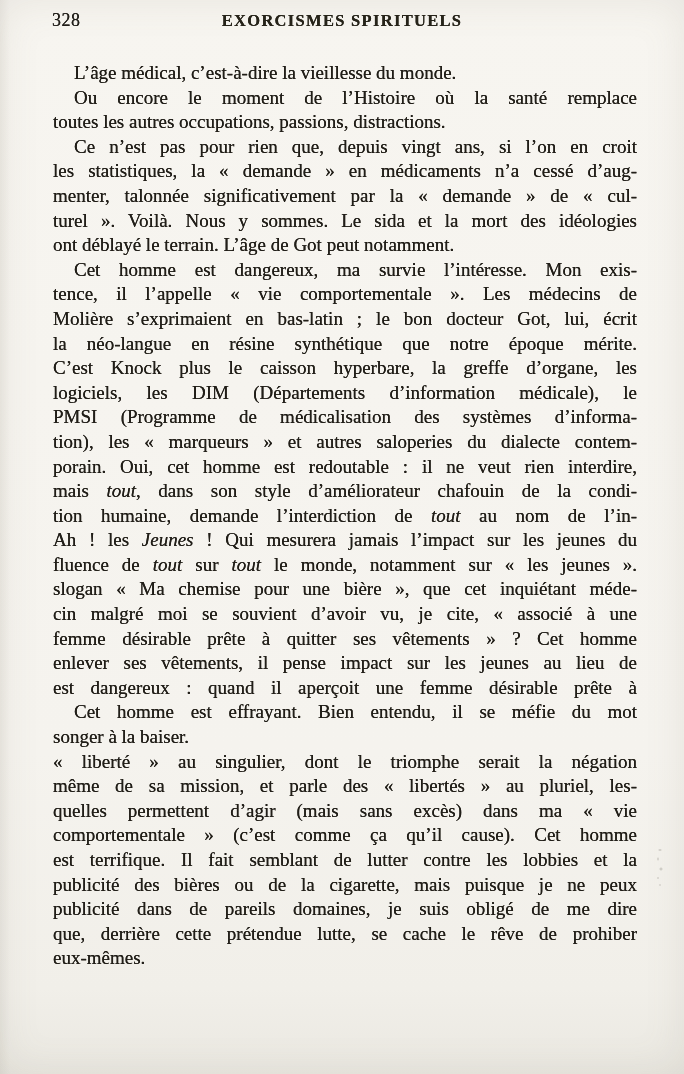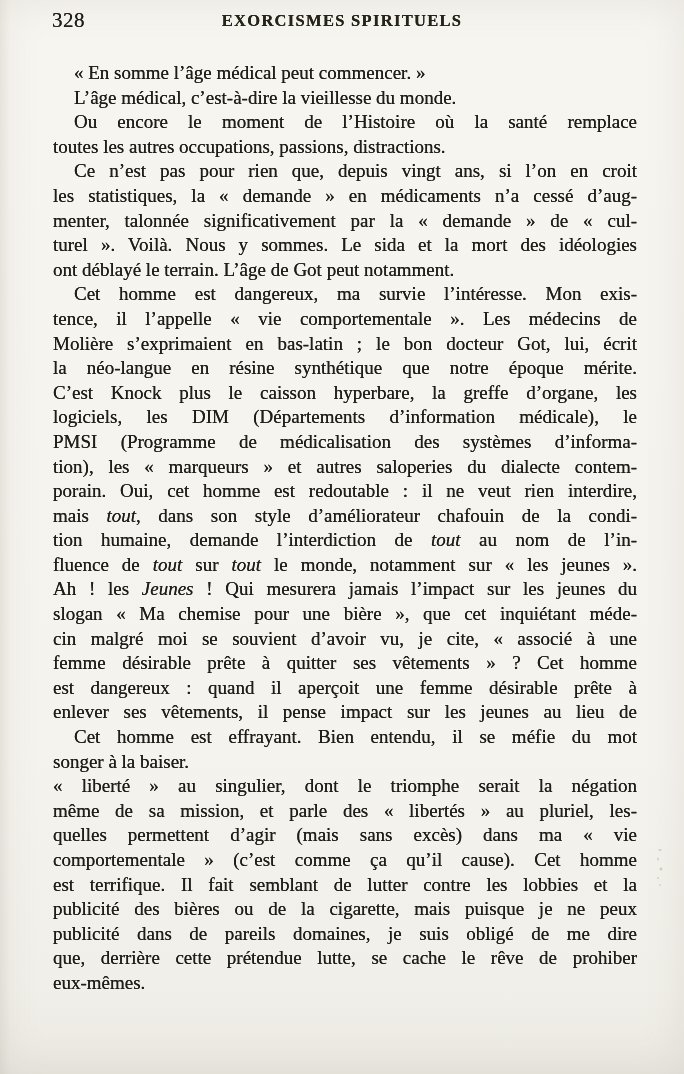--- a/index.html
+++ b/index.html
@@ -10,21 +10,21 @@
     background:#f6f4ef;
     background-image:linear-gradient(180deg,#f7f5f0 0%,#f5f3ee 70%,#f1efe9 92%,#eae8e1 100%);
     box-shadow:inset 0 0 40px rgba(120,115,100,.12);
     overflow:hidden;
     font-family:"Liberation Serif","DejaVu Serif",serif;
     color:#211e18;
   }
   .header{position:absolute;top:0;left:0;right:0;height:40px;}
   .page-number{
     position:absolute;left:52px;top:8px;
-    font-size:21px;line-height:24px;letter-spacing:.5px;
+    font-size:18px;line-height:24px;letter-spacing:.5px;
     color:#221f1a;text-shadow:0 0 .4px #221f1a;
   }
   .running-title{
     position:absolute;left:0;right:0;top:11px;
     text-align:center;
     font-size:16.5px;line-height:20px;
     letter-spacing:1.3px;
     color:#262319;text-shadow:0 0 .5px #262319;font-weight:bold;
   }
   .body-text{
@@ -66,47 +66,46 @@
 
 <div class="page">
   <div class="edge-shade"></div>
 
   <div class="header">
     <span class="page-number">328</span>
     <div class="running-title">EXORCISMES SPIRITUELS</div>
   </div>
 
   <div class="body-text">
-      <div class="line first last"><span>« En somme l’âge médical peut commencer. »</span></div>
       <div class="line first last"><span>L’âge médical, c’est-à-dire la vieillesse du monde.</span></div>
       <div class="line first just"><span>Ou encore le moment de l’Histoire où la santé remplace</span></div>
       <div class="line last"><span>toutes les autres occupations, passions, distractions.</span></div>
       <div class="line first just"><span>Ce n’est pas pour rien que, depuis vingt ans, si l’on en croit</span></div>
       <div class="line just"><span>les statistiques, la « demande » en médicaments n’a cessé d’aug-</span></div>
       <div class="line just"><span>menter, talonnée significativement par la « demande » de « cul-</span></div>
       <div class="line just"><span>turel ». Voilà. Nous y sommes. Le sida et la mort des idéologies</span></div>
       <div class="line last"><span>ont déblayé le terrain. L’âge de Got peut notamment.</span></div>
       <div class="line first just"><span>Cet homme est dangereux, ma survie l’intéresse. Mon exis-</span></div>
       <div class="line just"><span>tence, il l’appelle « vie comportementale ». Les médecins de</span></div>
       <div class="line just"><span>Molière s’exprimaient en bas-latin ; le bon docteur Got, lui, écrit</span></div>
       <div class="line just"><span>la néo-langue en résine synthétique que notre époque mérite.</span></div>
       <div class="line just"><span>C’est Knock plus le caisson hyperbare, la greffe d’organe, les</span></div>
       <div class="line just"><span>logiciels, les DIM (Départements d’information médicale), le</span></div>
       <div class="line just"><span>PMSI (Programme de médicalisation des systèmes d’informa-</span></div>
       <div class="line just"><span>tion), les « marqueurs » et autres saloperies du dialecte contem-</span></div>
       <div class="line just"><span>porain. Oui, cet homme est redoutable : il ne veut rien interdire,</span></div>
       <div class="line just"><span>mais </span><i>tout</i><span>, dans son style d’améliorateur chafouin de la condi-</span></div>
       <div class="line just"><span>tion humaine, demande l’interdiction de </span><i>tout</i><span> au nom de l’in-</span></div>
+      <div class="line just"><span>Ah ! les </span><i>Jeunes</i><span> ! Qui mesurera jamais l’impact sur les jeunes du</span></div>
       <div class="line just"><span>fluence de </span><i>tout</i><span> sur </span><i>tout</i><span> le monde, notamment sur « les jeunes ».</span></div>
-      <div class="line just"><span>Ah ! les </span><i>Jeunes</i><span> ! Qui mesurera jamais l’impact sur les jeunes du</span></div>
       <div class="line just"><span>slogan « Ma chemise pour une bière », que cet inquiétant méde-</span></div>
       <div class="line just"><span>cin malgré moi se souvient d’avoir vu, je cite, « associé à une</span></div>
       <div class="line just"><span>femme désirable prête à quitter ses vêtements » ? Cet homme</span></div>
+      <div class="line just"><span>enlever ses vêtements, il pense impact sur les jeunes au lieu de</span></div>
       <div class="line just"><span>est dangereux : quand il aperçoit une femme désirable prête à</span></div>
-      <div class="line just"><span>enlever ses vêtements, il pense impact sur les jeunes au lieu de</span></div>
       <div class="line first just"><span>Cet homme est effrayant. Bien entendu, il se méfie du mot</span></div>
       <div class="line last"><span>songer à la baiser.</span></div>
       <div class="line just"><span>« liberté » au singulier, dont le triomphe serait la négation</span></div>
       <div class="line just"><span>même de sa mission, et parle des « libertés » au pluriel, les-</span></div>
       <div class="line just"><span>quelles permettent d’agir (mais sans excès) dans ma « vie</span></div>
       <div class="line just"><span>comportementale » (c’est comme ça qu’il cause). Cet homme</span></div>
       <div class="line just"><span>est terrifique. Il fait semblant de lutter contre les lobbies et la</span></div>
       <div class="line just"><span>publicité des bières ou de la cigarette, mais puisque je ne peux</span></div>
       <div class="line just"><span>publicité dans de pareils domaines, je suis obligé de me dire</span></div>
       <div class="line just"><span>que, derrière cette prétendue lutte, se cache le rêve de prohiber</span></div>

